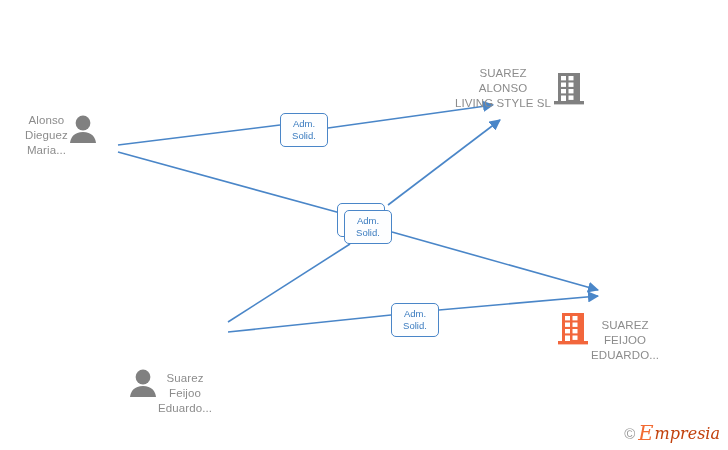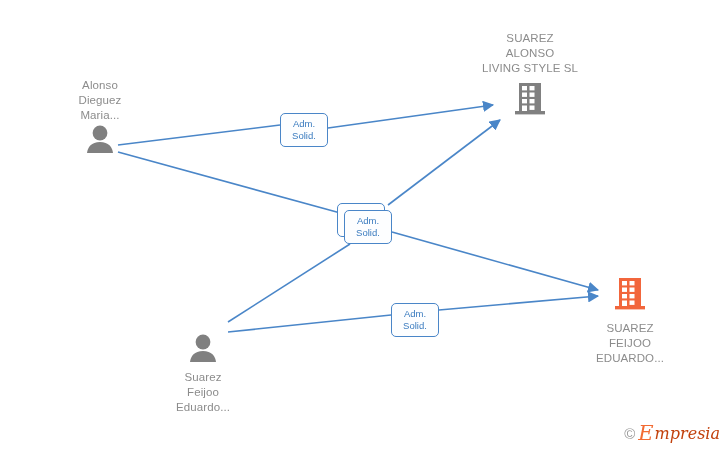--- a/index.html
+++ b/index.html
@@ -22,23 +22,24 @@
     left: 0;
     top: 0;
     width: 728px;
     height: 450px;
   }
 
   
   .node {
     position: absolute;
     display: flex;
-    flex-direction: column;
-    align-items: center;
+    flex-direction: row;
+    align-items: flex-start;
     width: 150px;
+    margin-top: 35px;
   }
   .node-label {
     font-size: 11.5px;
     line-height: 15px;
     color: #8c8c8c;
     text-align: center;
     white-space: pre-line;
     letter-spacing: 0.1px;
   }
   .node-label.company {

